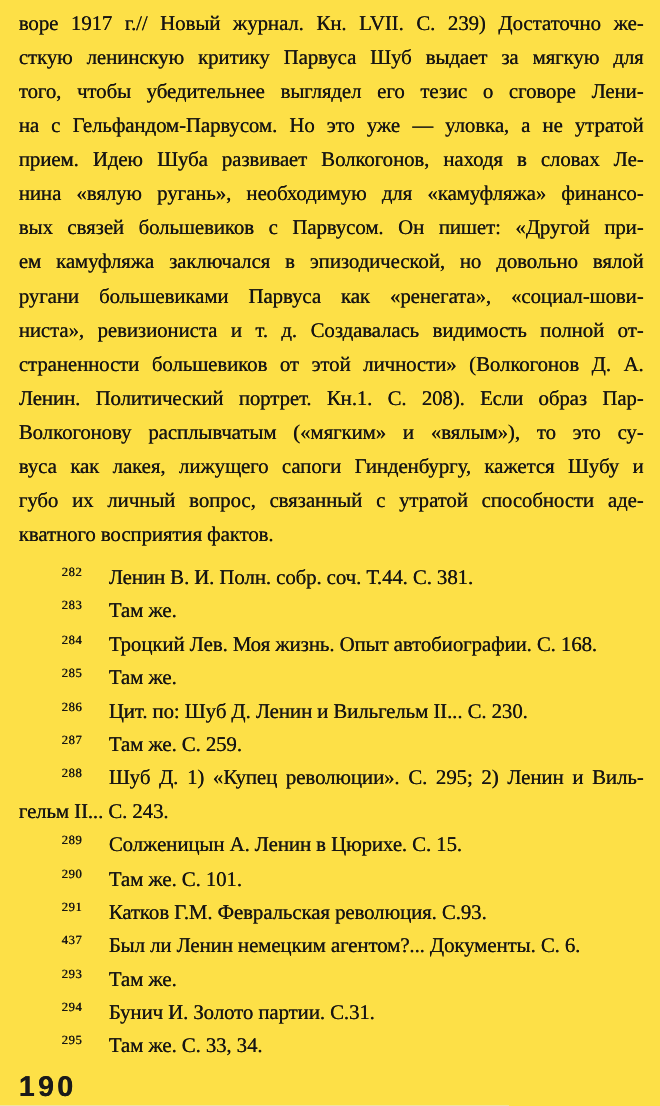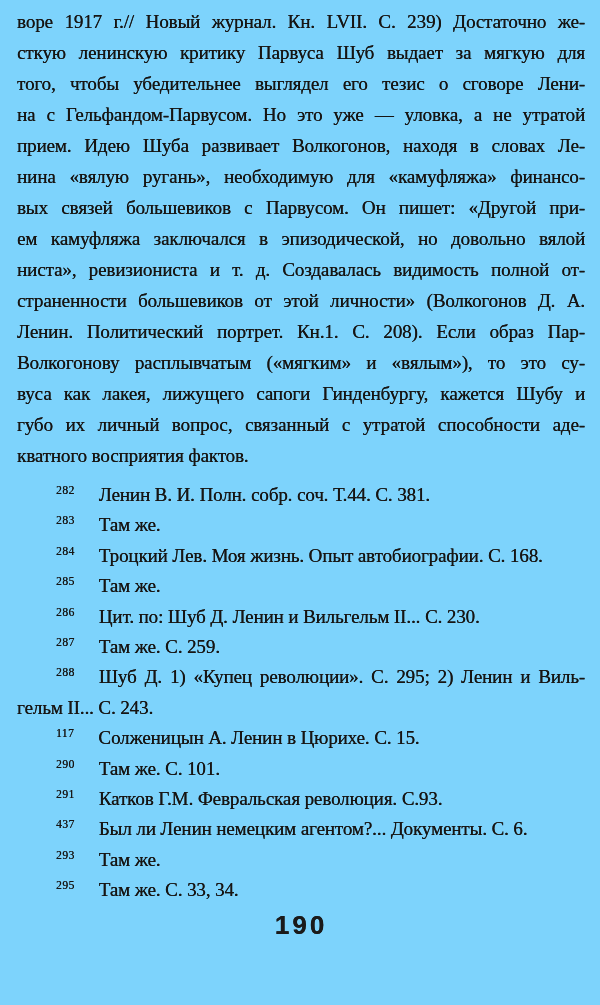--- a/index.html
+++ b/index.html
@@ -5,21 +5,21 @@
   html, body {
     margin: 0;
     padding: 0;
     background: #e8e8e8;
   }
   .page {
     position: relative;
     width: 600px;
     height: 1005px;
     box-sizing: border-box;
-    background: #7dd3fc;
+    background: #fde047;
     color: #171513;
     font-family: "Liberation Serif", "DejaVu Serif", serif;
     padding: 6px 15px 0 17px;
     overflow: hidden;
     text-shadow: 0.25px 0 0 currentColor; 
   }
   .body-text { }
   .bl {
     height: 31px;
     line-height: 31px;
@@ -54,21 +54,21 @@
   }
   .fn-marker {
     font-size: 11.5px;
     vertical-align: 7px;
     line-height: 0;
     margin-right: 24px;
     letter-spacing: 0.5px;
   }
   .page-number {
     margin-top: 5px;
-    text-align: center;
+    text-align: left;
     font-family: "Liberation Sans", "DejaVu Sans", sans-serif;
     font-size: 26px;
     font-weight: 600;
     letter-spacing: 3px;
     color: #1a1a1a;
     text-shadow: 0.3px 0 0 currentColor;
   }
 </style>
 </head>
 <body>
@@ -77,20 +77,21 @@
 
   <div class="body-text">
     <div class="bl">воре 1917 г.// Новый журнал. Кн. LVII. С. 239) Достаточно же-</div>
     <div class="bl">сткую ленинскую критику Парвуса Шуб выдает за мягкую для</div>
     <div class="bl">того, чтобы убедительнее выглядел его тезис о сговоре Лени-</div>
     <div class="bl">на с Гельфандом-Парвусом. Но это уже — уловка, а не утратой</div>
     <div class="bl">прием. Идею Шуба развивает Волкогонов, находя в словах Ле-</div>
     <div class="bl">нина «вялую ругань», необходимую для «камуфляжа» финансо-</div>
     <div class="bl">вых связей большевиков с Парвусом. Он пишет: «Другой при-</div>
     <div class="bl">ем камуфляжа заключался в эпизодической, но довольно вялой</div>
+    <div class="bl">ругани большевиками Парвуса как «ренегата», «социал-шови-</div>
     <div class="bl">ниста», ревизиониста и т. д. Создавалась видимость полной от-</div>
     <div class="bl">страненности большевиков от этой личности» (Волкогонов Д. А.</div>
     <div class="bl">Ленин. Политический портрет. Кн.1. С. 208). Если образ Пар-</div>
     <div class="bl">Волкогонову расплывчатым («мягким» и «вялым»), то это су-</div>
     <div class="bl">вуса как лакея, лижущего сапоги Гинденбургу, кажется Шубу и</div>
     <div class="bl">губо их личный вопрос, связанный с утратой способности аде-</div>
     <div class="bl last-line">кватного восприятия фактов.</div>
   </div>
 
   <div class="footnotes">
@@ -120,39 +121,42 @@
     </div>
 
     <div class="fl indent justify">
       <sup class="fn-marker">288</sup><span>Шуб Д. 1) «Купец революции». С. 295; 2) Ленин и Виль-</span>
     </div>
     <div class="fl">
       <span>гельм II... С. 243.</span>
     </div>
 
     <div class="fl indent">
-      <sup class="fn-marker">117</sup><span>Солженицын А. Ленин в Цюрихе. С. 15.</span>
+      <sup class="fn-marker">289</sup><span>Солженицын А. Ленин в Цюрихе. С. 15.</span>
     </div>
 
     <div class="fl indent">
       <sup class="fn-marker">290</sup><span>Там же. С. 101.</span>
     </div>
 
     <div class="fl indent">
       <sup class="fn-marker">291</sup><span>Катков Г.М. Февральская революция. С.93.</span>
     </div>
 
     <div class="fl indent">
       <sup class="fn-marker">437</sup><span>Был ли Ленин немецким агентом?... Документы. С. 6.</span>
     </div>
 
     <div class="fl indent">
       <sup class="fn-marker">293</sup><span>Там же.</span>
     </div>
 
+    <div class="fl indent">
+      <sup class="fn-marker">294</sup><span>Бунич И. Золото партии. С.31.</span>
+    </div>
 
     <div class="fl indent">
       <sup class="fn-marker">295</sup><span>Там же. С. 33, 34.</span>
     </div>
 
   </div>
 
   <div class="page-number">190</div>
 
 </div>

